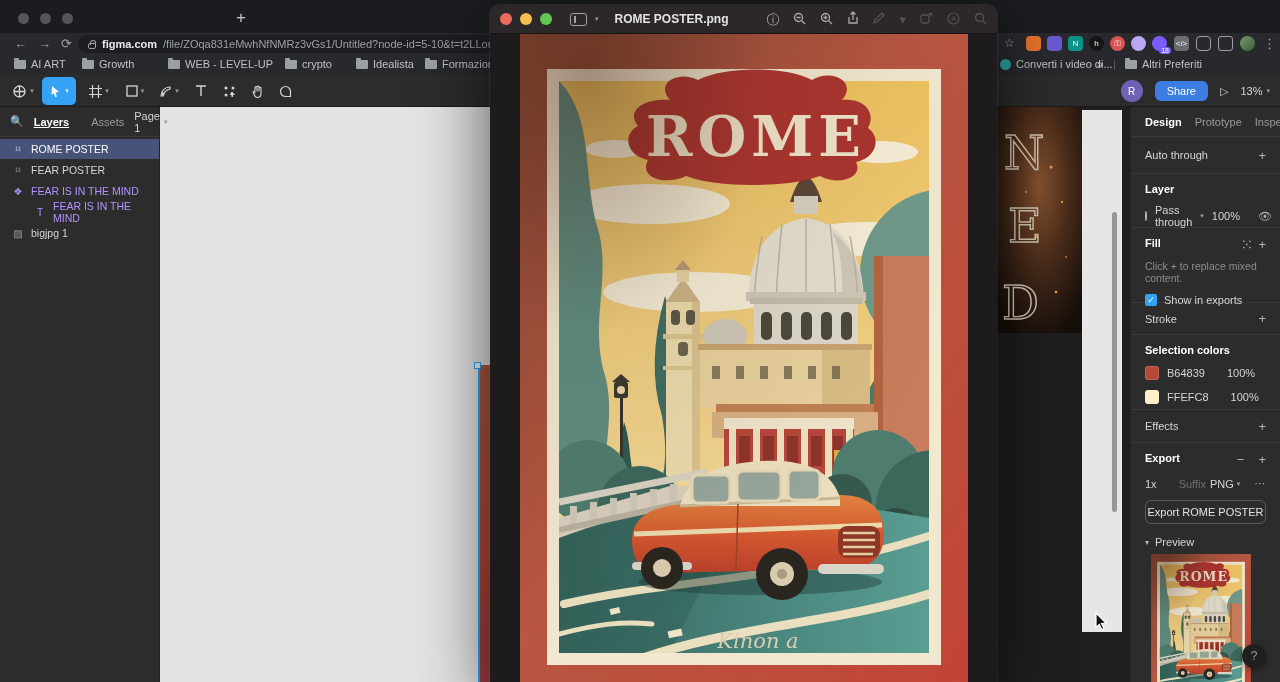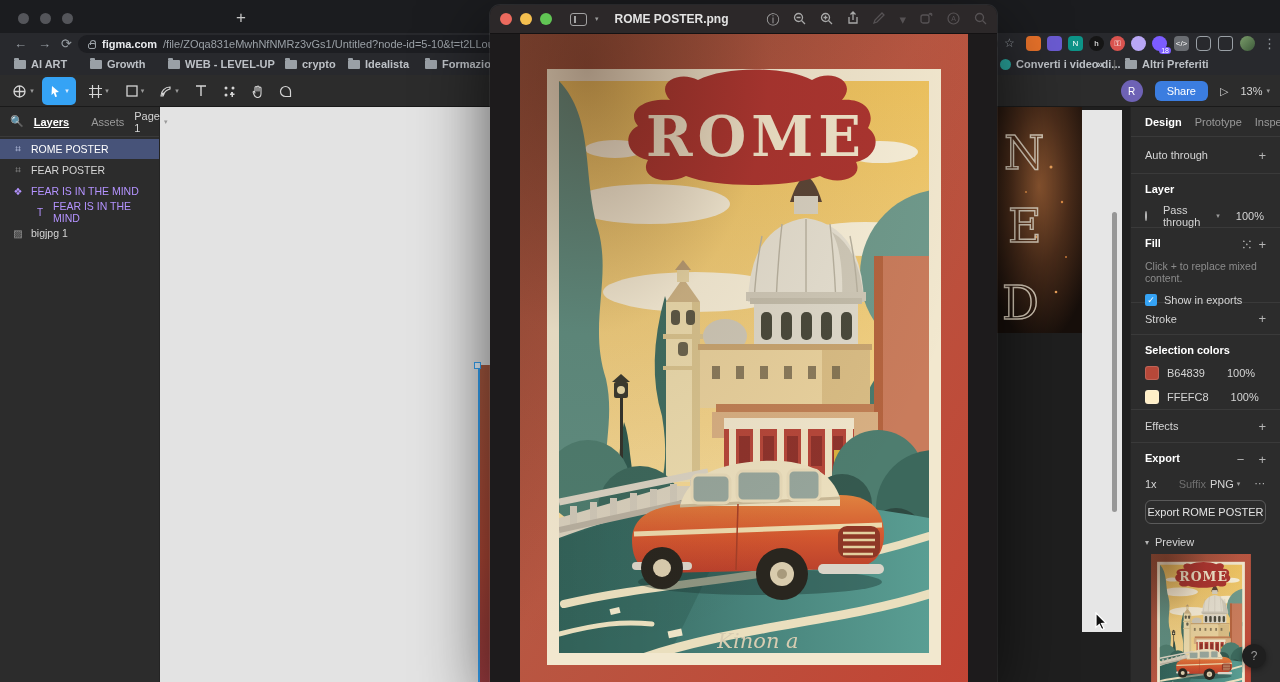--- a/index.html
+++ b/index.html
@@ -27,21 +27,21 @@
     display:flex; align-items:center; padding:0 10px; gap:6px; overflow:hidden; }
   .lock { width:8px; height:6px; border:1px solid #9aa0a6; border-radius:2px; position:relative; margin-top:3px; }
   .lock::before { content:""; position:absolute; left:1px; top:-4px; width:4px; height:4px; border:1px solid #9aa0a6; border-bottom:none; border-radius:3px 3px 0 0; }
   .url-pill .domain { font-size:11px; color:#e8eaed; font-weight:bold; white-space:nowrap; }
   .url-pill .path { font-size:11px; color:#9aa0a6; white-space:nowrap; }
   .ext-ic { position:absolute; top:3px; width:15px; height:15px; border-radius:4px; font-size:8px; color:#fff;
     display:flex; align-items:center; justify-content:center; }
   .ext-badge { position:absolute; right:-4px; bottom:-3px; background:#7c5cff; color:#fff; font-size:7px;
     padding:0 2px; border-radius:4px; }
 
-  .chrome-bm { position:absolute; left:0; top:55px; width:100%; height:20px; background:#28292d;font-weight:bold; }
+  .chrome-bm { position:absolute; left:0; top:55px; width:100%; height:20px; background:#28292d; }
   .bm-item { position:absolute; top:3px; display:flex; align-items:center; gap:5px; font-size:11px; color:#bdc1c6; white-space:nowrap; }
   .folder { width:12px; height:9px; background:#9aa0a6; border-radius:1px; position:relative; }
   .folder::before { content:""; position:absolute; left:0; top:-2px; width:5px; height:2px; background:#9aa0a6; border-radius:1px 1px 0 0; }
   .gcal { width:11px; height:11px; background:#4285f4; border-radius:2px; color:#fff; font-size:7px; display:flex; align-items:center; justify-content:center; }
   .conv { width:11px; height:11px; background:#2aa8a0; border-radius:50%; }
 
   
   .fg-topbar { position:absolute; left:0; top:75px; width:100%; height:32px; background:#2c2c2c; border-bottom:1px solid #1a1a1a; }
   .tool { position:absolute; top:2px; height:28px; display:flex; align-items:center; justify-content:center; gap:3px; color:#d5d5d5; }
   .tool.sel { background:#35a3f5; border-radius:5px; }
@@ -113,21 +113,21 @@
   .exp-fmt { margin-left:auto; display:flex; gap:3px; align-items:center; }
   .exp-dots { margin-left:10px; color:#b5b5b5; letter-spacing:1px; }
   .export-btn { margin-top:10px; width:100%; height:24px; border:1px solid #5a5a5a; border-radius:6px;
     background:transparent; color:#e3e3e3; font-size:11px; display:flex; align-items:center; justify-content:center; }
   .preview-head { display:flex; align-items:center; gap:6px; padding:9px 0 6px 0; color:#d5d5d5; }
   .tri { font-size:8px; color:#b5b5b5; }
   .thumb-wrap { width:100px; height:134px; overflow:hidden; margin-left:6px; }
   .help-btn { position:absolute; right:14px; bottom:14px; width:24px; height:24px; border-radius:50%; background:#1f1f1f;
     color:#9a9a9a; display:flex; align-items:center; justify-content:center; font-size:12px; box-shadow:0 2px 6px rgba(0,0,0,.4); }
 
-  .blend-row { display:flex; align-items:center; gap:16px; margin-top:9px; color:#d5d5d5; }
+  .blend-row { display:flex; align-items:center; gap:8px; margin-top:9px; color:#d5d5d5; }
   .blend-row .pct { margin-left:auto; }
   .eye { margin-left:10px; color:#b5b5b5; font-size:11px; }
   .circ-ic { width:10px; height:10px; border:1px solid #b5b5b5; border-radius:50%; }
   .grid4 { margin-left:auto; margin-right:14px; color:#b5b5b5; font-size:10px; letter-spacing:1px; }
 </style>
 </head>
 <body>
 
 <div class="screen">
 
@@ -162,33 +162,33 @@
     <span class="ext-ic" style="left:1218px; background:transparent; border:1.5px solid #9aa0a6; border-radius:3px"></span>
     <span class="ext-ic" style="left:1240px; background:linear-gradient(135deg,#7a9c6a,#3d5a3a); border-radius:50%"></span>
     <span class="nav-ic" style="left:1263px">⋮</span>
   </div>
 
   <div class="chrome-bm">
     <span class="bm-item" style="left:14px">
         <span class="folder"></span>
         <span>AI ART</span>
       </span>
-    <span class="bm-item" style="left:90px">
+    <span class="bm-item" style="left:82px">
         <span class="folder"></span>
         <span>Growth</span>
       </span>
     <span class="bm-item" style="left:168px">
         <span class="folder"></span>
         <span>WEB - LEVEL-UP</span>
       </span>
     <span class="bm-item" style="left:285px">
         <span class="folder"></span>
         <span>crypto</span>
       </span>
-    <span class="bm-item" style="left:348px">
+    <span class="bm-item" style="left:356px">
         <span class="folder"></span>
         <span>Idealista</span>
       </span>
     <span class="bm-item" style="left:425px">
         <span class="folder"></span>
         <span>Formazione</span>
       </span>
     <span class="bm-item" style="left:508px">
         <span class="gcal">31</span>
         <span>Google Calendar -...</span>

